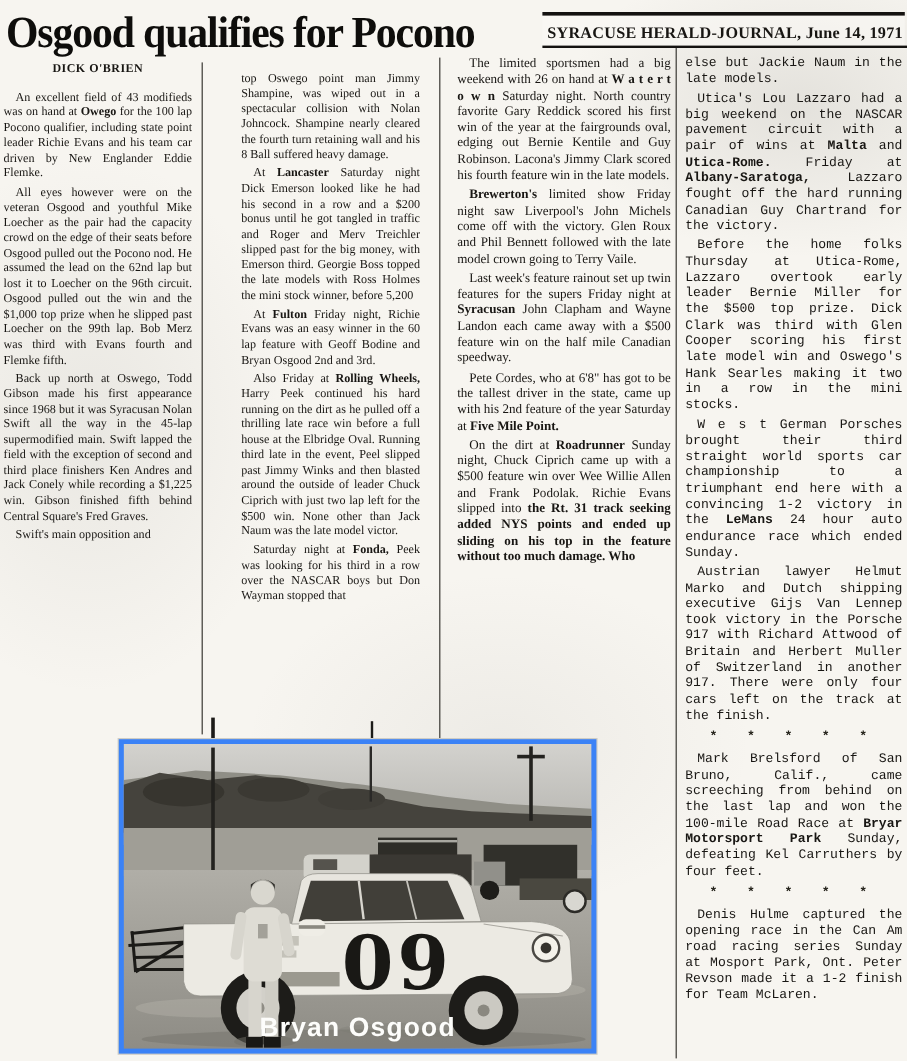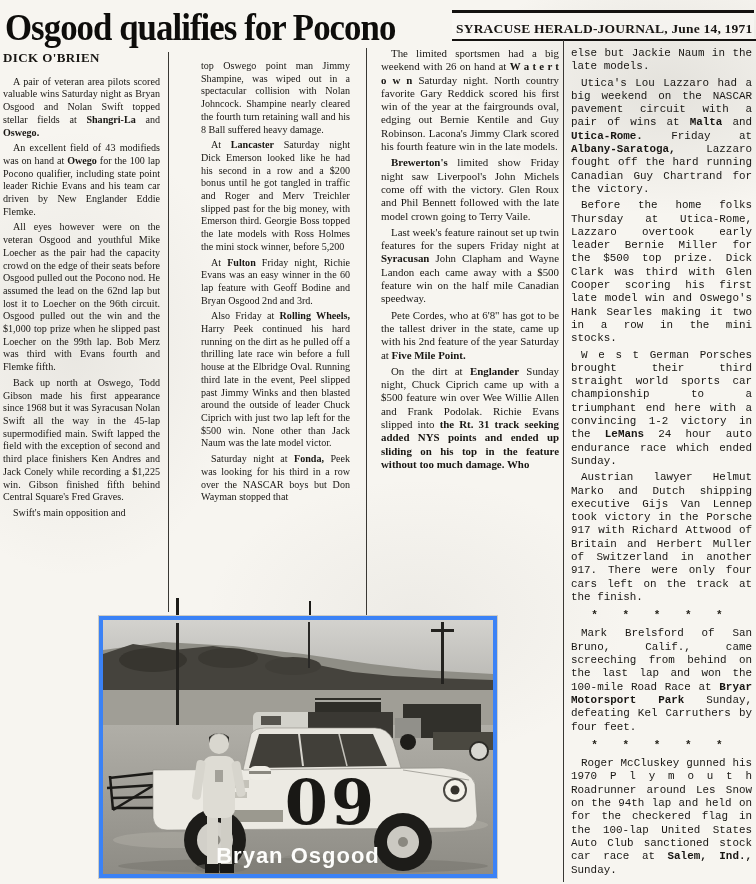--- a/index.html
+++ b/index.html
@@ -32,21 +32,21 @@
   }
   .narrow{font-size:10.1px;line-height:12.7px;}
   .wide{font-size:10.9px;line-height:13.3px;}
   #col1{left:3px;  top:51px;width:157px;height:566px;}
   #col2{left:201px;top:60px;width:149px;height:578px;}
   #col3{left:381px;top:47px;width:178px;height:592px;}
   #col4{left:571px;top:47px;width:181px;height:833px;font-family:Liberation Mono, monospace;}
   .col p{margin:0 0 3px;text-indent:10px;}
   .col p.cont{text-indent:0;}
   .col p.byline{
-    text-align:left;text-indent:0;font-weight:bold;font-size:13px;
+    text-align:center;text-indent:0;font-weight:bold;font-size:10px;
     letter-spacing:.4px;margin:1px 0 11px;
   }
   .col p.separator{
     text-align:center;text-indent:0;font-weight:bold;letter-spacing:9px;
     margin:5px 0 5px;font-size:11px;color:#232119;
   }
   .b{font-weight:bold;}
   .vrule{position:absolute;width:1px;background:#3a3834;}
   #rule1{left:168px;top:52px;height:560px;}
   #rule2{left:366px;top:48px;height:588px;}
@@ -74,50 +74,48 @@
 <div class="dateline">
   <span>SYRACUSE HERALD-JOURNAL, June 14, 1971</span>
 </div>
 
 <div class="vrule" id="rule1"></div>
 <div class="vrule" id="rule2"></div>
 <div class="vrule" id="rule3"></div>
 
 <div class="col narrow" id="col1">
     <p class="byline"><span class="b">DICK O'BRIEN</span></p>
-    <p class="body"><span>A pair of veteran area pilots scored valuable wins Saturday night as Bryan Osgood and Nolan Swift topped stellar fields at </span><span class="b">Shangri-La</span><span> and </span><span class="b">Oswego.</span></p>
     <p class="body"><span>An excellent field of 43 modifieds was on hand at </span><span class="b">Owego</span><span> for the 100 lap Pocono qualifier, including state point leader Richie Evans and his team car driven by New Englander Eddie Flemke.</span></p>
     <p class="body"><span>All eyes however were on the veteran Osgood and youthful Mike Loecher as the pair had the capacity crowd on the edge of their seats before Osgood pulled out the Pocono nod. He assumed the lead on the 62nd lap but lost it to Loecher on the 96th circuit. Osgood pulled out the win and the $1,000 top prize when he slipped past Loecher on the 99th lap. Bob Merz was third with Evans fourth and Flemke fifth.</span></p>
     <p class="body"><span>Back up north at Oswego, Todd Gibson made his first appearance since 1968 but it was Syracusan Nolan Swift all the way in the 45-lap supermodified main. Swift lapped the field with the exception of second and third place finishers Ken Andres and Jack Conely while recording a $1,225 win. Gibson finished fifth behind Central Square's Fred Graves.</span></p>
     <p class="body"><span>Swift's main opposition and</span></p>
   </div>
 <div class="col narrow" id="col2">
     <p class="cont"><span>top Oswego point man Jimmy Shampine, was wiped out in a spectacular collision with Nolan Johncock. Shampine nearly cleared the fourth turn retaining wall and his 8 Ball suffered heavy damage.</span></p>
     <p class="body"><span>At </span><span class="b">Lancaster</span><span> Saturday night Dick Emerson looked like he had his second in a row and a $200 bonus until he got tangled in traffic and Roger and Merv Treichler slipped past for the big money, with Emerson third. Georgie Boss topped the late models with Ross Holmes the mini stock winner, before 5,200</span></p>
     <p class="body"><span>At </span><span class="b">Fulton</span><span> Friday night, Richie Evans was an easy winner in the 60 lap feature with Geoff Bodine and Bryan Osgood 2nd and 3rd.</span></p>
     <p class="body"><span>Also Friday at </span><span class="b">Rolling Wheels,</span><span> Harry Peek continued his hard running on the dirt as he pulled off a thrilling late race win before a full house at the Elbridge Oval. Running third late in the event, Peel slipped past Jimmy Winks and then blasted around the outside of leader Chuck Ciprich with just two lap left for the $500 win. None other than Jack Naum was the late model victor.</span></p>
     <p class="body"><span>Saturday night at </span><span class="b">Fonda,</span><span> Peek was looking for his third in a row over the NASCAR boys but Don Wayman stopped that</span></p>
   </div>
 <div class="col wide" id="col3">
     <p class="body"><span>The limited sportsmen had a big weekend with 26 on hand at </span><span class="b">W a t e r t o w n</span><span> Saturday night. North country favorite Gary Reddick scored his first win of the year at the fairgrounds oval, edging out Bernie Kentile and Guy Robinson. Lacona's Jimmy Clark scored his fourth feature win in the late models.</span></p>
     <p class="body"><span class="b">Brewerton's</span><span> limited show Friday night saw Liverpool's John Michels come off with the victory. Glen Roux and Phil Bennett followed with the late model crown going to Terry Vaile.</span></p>
     <p class="body"><span>Last week's feature rainout set up twin features for the supers Friday night at </span><span class="b">Syracusan</span><span> John Clapham and Wayne Landon each came away with a $500 feature win on the half mile Canadian speedway.</span></p>
     <p class="body"><span>Pete Cordes, who at 6'8" has got to be the tallest driver in the state, came up with his 2nd feature of the year Saturday at </span><span class="b">Five Mile Point.</span></p>
-    <p class="body"><span>On the dirt at </span><span class="b">Englander</span><span> Sunday night, Chuck Ciprich came up with a $500 feature win over Wee Willie Allen and Frank Podolak. Richie Evans slipped into </span><span class="b">the Rt. 31 track seeking added NYS points and ended up sliding on his top in the feature without too much damage. Who</span></p>
+    <p class="body"><span>On the dirt at </span><span class="b">Roadrunner</span><span> Sunday night, Chuck Ciprich came up with a $500 feature win over Wee Willie Allen and Frank Podolak. Richie Evans slipped into </span><span class="b">the Rt. 31 track seeking added NYS points and ended up sliding on his top in the feature without too much damage. Who</span></p>
   </div>
 <div class="col wide" id="col4">
     <p class="cont"><span>else but Jackie Naum in the late models.</span></p>
     <p class="body"><span>Utica's Lou Lazzaro had a big weekend on the NASCAR pavement circuit with a pair of wins at </span><span class="b">Malta</span><span> and </span><span class="b">Utica-Rome.</span><span> Friday at </span><span class="b">Albany-Saratoga,</span><span> Lazzaro fought off the hard running Canadian Guy Chartrand for the victory.</span></p>
     <p class="body"><span>Before the home folks Thursday at Utica-Rome, Lazzaro overtook early leader Bernie Miller for the $500 top prize. Dick Clark was third with Glen Cooper scoring his first late model win and Oswego's Hank Searles making it two in a row in the mini stocks.</span></p>
     <p class="body"><span>W e s t German Porsches brought their third straight world sports car championship to a triumphant end here with a convincing 1-2 victory in the </span><span class="b">LeMans</span><span> 24 hour auto endurance race which ended Sunday.</span></p>
     <p class="body"><span>Austrian lawyer Helmut Marko and Dutch shipping executive Gijs Van Lennep took victory in the Porsche 917 with Richard Attwood of Britain and Herbert Muller of Switzerland in another 917. There were only four cars left on the track at the finish.</span></p>
     <p class="separator"><span class="b">* * * * *</span></p>
     <p class="body"><span>Mark Brelsford of San Bruno, Calif., came screeching from behind on the last lap and won the 100-mile Road Race at </span><span class="b">Bryar Motorsport Park</span><span> Sunday, defeating Kel Carruthers by four feet.</span></p>
     <p class="separator"><span class="b">* * * * *</span></p>
-    <p class="body"><span>Roger McCluskey gunned his 1970 P l y m o u t h Roadrunner around Les Snow on the 94th lap and held on for the checkered flag in the 100-lap United States Auto Club sanctioned stock car race at </span><span class="b">Salem, Ind.,</span><span> Sunday.</span></p>
     <p class="body"><span>Denis Hulme captured the opening race in the Can Am road racing series Sunday at Mosport Park, Ont. Peter Revson made it a 1-2 finish for Team McLaren.</span></p>
   </div>
 
 <div class="stub" id="stub1"></div>
 <div class="stub" id="stub2"></div>
 
 <div id="photo">
   <svg width="390" height="254" viewBox="0 0 390 254">
     <defs>
       <linearGradient id="skyGrad" x1="0" y1="0" x2="0" y2="1">

